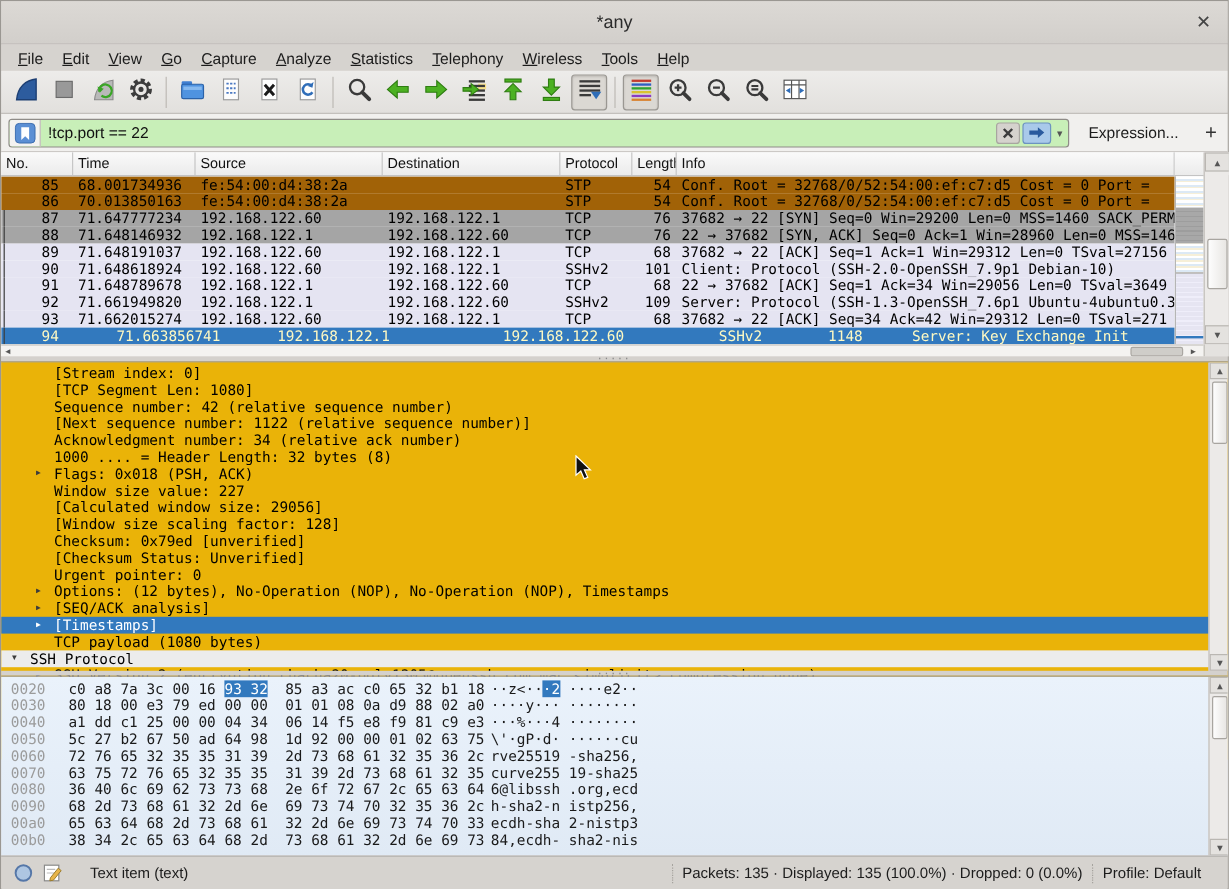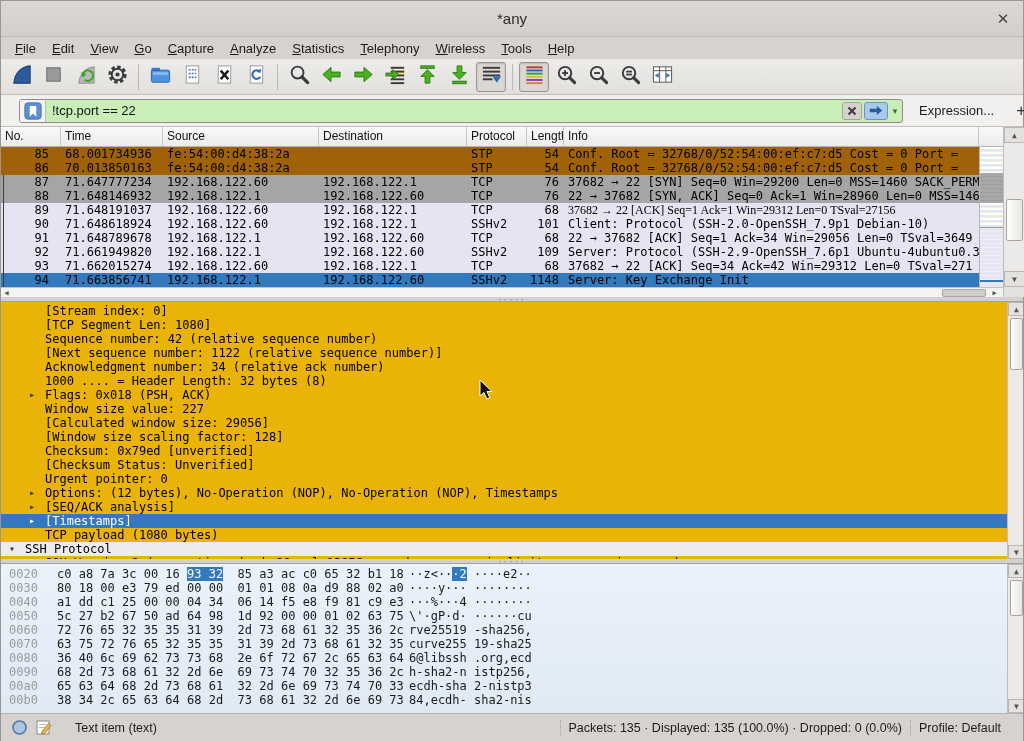--- a/index.html
+++ b/index.html
@@ -25,21 +25,21 @@
     background:linear-gradient(#edecea,#e2e0dd); border-bottom:1px solid #c3c0bc;
     display:flex; align-items:center; padding-left:4px; }
   .tbtn { width:30px; height:30px; display:flex; align-items:center; justify-content:center;
     border:1px solid transparent; border-radius:3px; margin:0 1px; }
   .tbtn svg { width:23px; height:23px; }
   .tbtn.pressed { border:1px solid #9a9792; background:#dbd8d3; box-shadow:inset 0 1px 2px rgba(0,0,0,.15); }
   .tsep { width:1px; height:26px; background:#bdbab5; margin:0 5px; }
 
   
   .filterbar { position:absolute; left:0; top:94px; width:100%; height:32px;
-    background:#f1f0ee; border-bottom:1px solid #c3c0bc; display:flex; align-items:center; padding:0 18px; }
+    background:#f1f0ee; border-bottom:1px solid #c3c0bc; display:flex; align-items:center; padding:0 6px; }
   .filter-field { position:relative; height:24px; flex:0 0 884px; border:1px solid #8f8c88; border-radius:3px;
     background:#c8efb8; display:flex; align-items:center; overflow:hidden; }
   .bookmark-btn { width:26px; height:22px; background:#f4f3f1; border-right:1px solid #bdbab5;
     display:flex; align-items:center; justify-content:center; }
   .filter-input { flex:1; height:20px; border:none; outline:none; background:transparent;
     font-family:"Liberation Sans",sans-serif; font-size:13px; color:#111; padding-left:6px; }
   .filter-clear { width:20px; height:18px; background:#d5d2cd; border:1px solid #a8a5a0; border-radius:3px;
     display:flex; align-items:center; justify-content:center; margin-right:2px; }
   .filter-apply { width:24px; height:18px; background:#a9c9ea; border:1px solid #6d93c0; border-radius:3px;
     display:flex; align-items:center; justify-content:center; }
@@ -53,21 +53,21 @@
     font-family:"DejaVu Sans Mono",monospace; font-size:12px; }
   .plist-header { position:absolute; left:0; top:0; height:20px; width:978px; display:flex;
     background:linear-gradient(#fafafa,#ebebeb); border-bottom:1px solid #b5b5b5;
     font-family:"Liberation Sans",sans-serif; font-size:12px; color:#111; }
   .pcol { border-right:1px solid #c6c6c6; padding:2px 0 0 4px; overflow:hidden; white-space:nowrap; flex:0 0 auto; }
   .plist-rows { position:absolute; left:0; top:20px; width:978px; height:140px; overflow:hidden; }
   .prow { position:relative; display:flex; height:14px; line-height:14px; white-space:nowrap; color:#000; }
   .prow.white { background:#a16207; }
   .prow.gray  { background:#a5a5a5; }
   .prow.lav   { background:#e5e4f2; }
-  .prow.sel   { background:#3279be; color:#000000; }
+  .prow.sel   { background:#3279be; color:#fef9c3;gap:32px; }
   .pcell { flex:0 0 auto; overflow:hidden; padding-left:4px; }
   .pcell.c-no { text-align:right; padding-right:12px; padding-left:0; }
   .pcell.c-len { text-align:right; padding-right:5px; padding-left:0; }
   .br { position:absolute; left:2px; top:0; bottom:0; width:3px; border-left:1px solid #3c3c3c; }
   
   .minimap { position:absolute; left:978px; top:20px; width:24px; height:140px; border-left:1px solid #b5b5b5; background:#fff; }
   .mm-a { height:26px; background:repeating-linear-gradient(180deg,#ffffff 0 2px,#dce9f5 2px 4px,#f6efd8 4px 5px); }
   .mm-b { height:30px; background:repeating-linear-gradient(180deg,#a8a8a8 0 3px,#9d9d9d 3px 4px); }
   .mm-c { height:24px; background:repeating-linear-gradient(180deg,#ffffff 0 2px,#dce9f5 2px 4px,#f6efd8 4px 5px); }
   .mm-d { position:relative; height:60px; background:repeating-linear-gradient(180deg,#e6e5f2 0 3px,#efeefa 3px 4px); border-top:1px solid #9a9a9a; }
@@ -370,21 +370,21 @@
           <span class="pcell c-info" style="width: 415px;">22 → 37682 [SYN, ACK] Seq=0 Ack=1 Win=28960 Len=0 MSS=146</span>
         </div>
         <div class="prow lav">
           <span class="br"></span>
           <span class="pcell c-no" style="width: 60px; padding-left: 20px;">89</span>
           <span class="pcell c-time" style="width: 102px;">71.648191037</span>
           <span class="pcell c-src" style="width: 156px;">192.168.122.60</span>
           <span class="pcell c-dst" style="width: 148px;">192.168.122.1</span>
           <span class="pcell c-proto" style="width: 60px;">TCP</span>
           <span class="pcell c-len" style="width: 37px;">68</span>
-          <span class="pcell c-info" style="width: 415px; font-family: Liberation Serif, serif;">37682 → 22 [ACK] Seq=1 Ack=1 Win=29312 Len=0 TSval=27156</span>
+          <span class="pcell c-info" style="width: 415px;">37682 → 22 [ACK] Seq=1 Ack=1 Win=29312 Len=0 TSval=27156</span>
         </div>
         <div class="prow lav">
           <span class="br"></span>
           <span class="pcell c-no" style="width: 60px;">90</span>
           <span class="pcell c-time" style="width: 102px;">71.648618924</span>
           <span class="pcell c-src" style="width: 156px;">192.168.122.60</span>
           <span class="pcell c-dst" style="width: 148px;">192.168.122.1</span>
           <span class="pcell c-proto" style="width: 60px;">SSHv2</span>
           <span class="pcell c-len" style="width: 37px;">101</span>
           <span class="pcell c-info" style="width: 415px;">Client: Protocol (SSH-2.0-OpenSSH_7.9p1 Debian-10)</span>
@@ -400,21 +400,21 @@
           <span class="pcell c-info" style="width: 415px;">22 → 37682 [ACK] Seq=1 Ack=34 Win=29056 Len=0 TSval=3649</span>
         </div>
         <div class="prow lav">
           <span class="br"></span>
           <span class="pcell c-no" style="width: 60px;">92</span>
           <span class="pcell c-time" style="width: 102px;">71.661949820</span>
           <span class="pcell c-src" style="width: 156px;">192.168.122.1</span>
           <span class="pcell c-dst" style="width: 148px;">192.168.122.60</span>
           <span class="pcell c-proto" style="width: 60px;">SSHv2</span>
           <span class="pcell c-len" style="width: 37px;">109</span>
-          <span class="pcell c-info" style="width: 415px;">Server: Protocol (SSH-2.9-OpenSSH_7.6p1 Ubuntu-4ubuntu0.3</span>
+          <span class="pcell c-info" style="width: 415px;">Server: Protocol (SSH-1.3-OpenSSH_7.6p1 Ubuntu-4ubuntu0.3</span>
         </div>
         <div class="prow lav">
           <span class="br"></span>
           <span class="pcell c-no" style="width: 60px;">93</span>
           <span class="pcell c-time" style="width: 102px;">71.662015274</span>
           <span class="pcell c-src" style="width: 156px;">192.168.122.60</span>
           <span class="pcell c-dst" style="width: 148px;">192.168.122.1</span>
           <span class="pcell c-proto" style="width: 60px;">TCP</span>
           <span class="pcell c-len" style="width: 37px;">68</span>
           <span class="pcell c-info" style="width: 415px;">37682 → 22 [ACK] Seq=34 Ack=42 Win=29312 Len=0 TSval=271</span>

